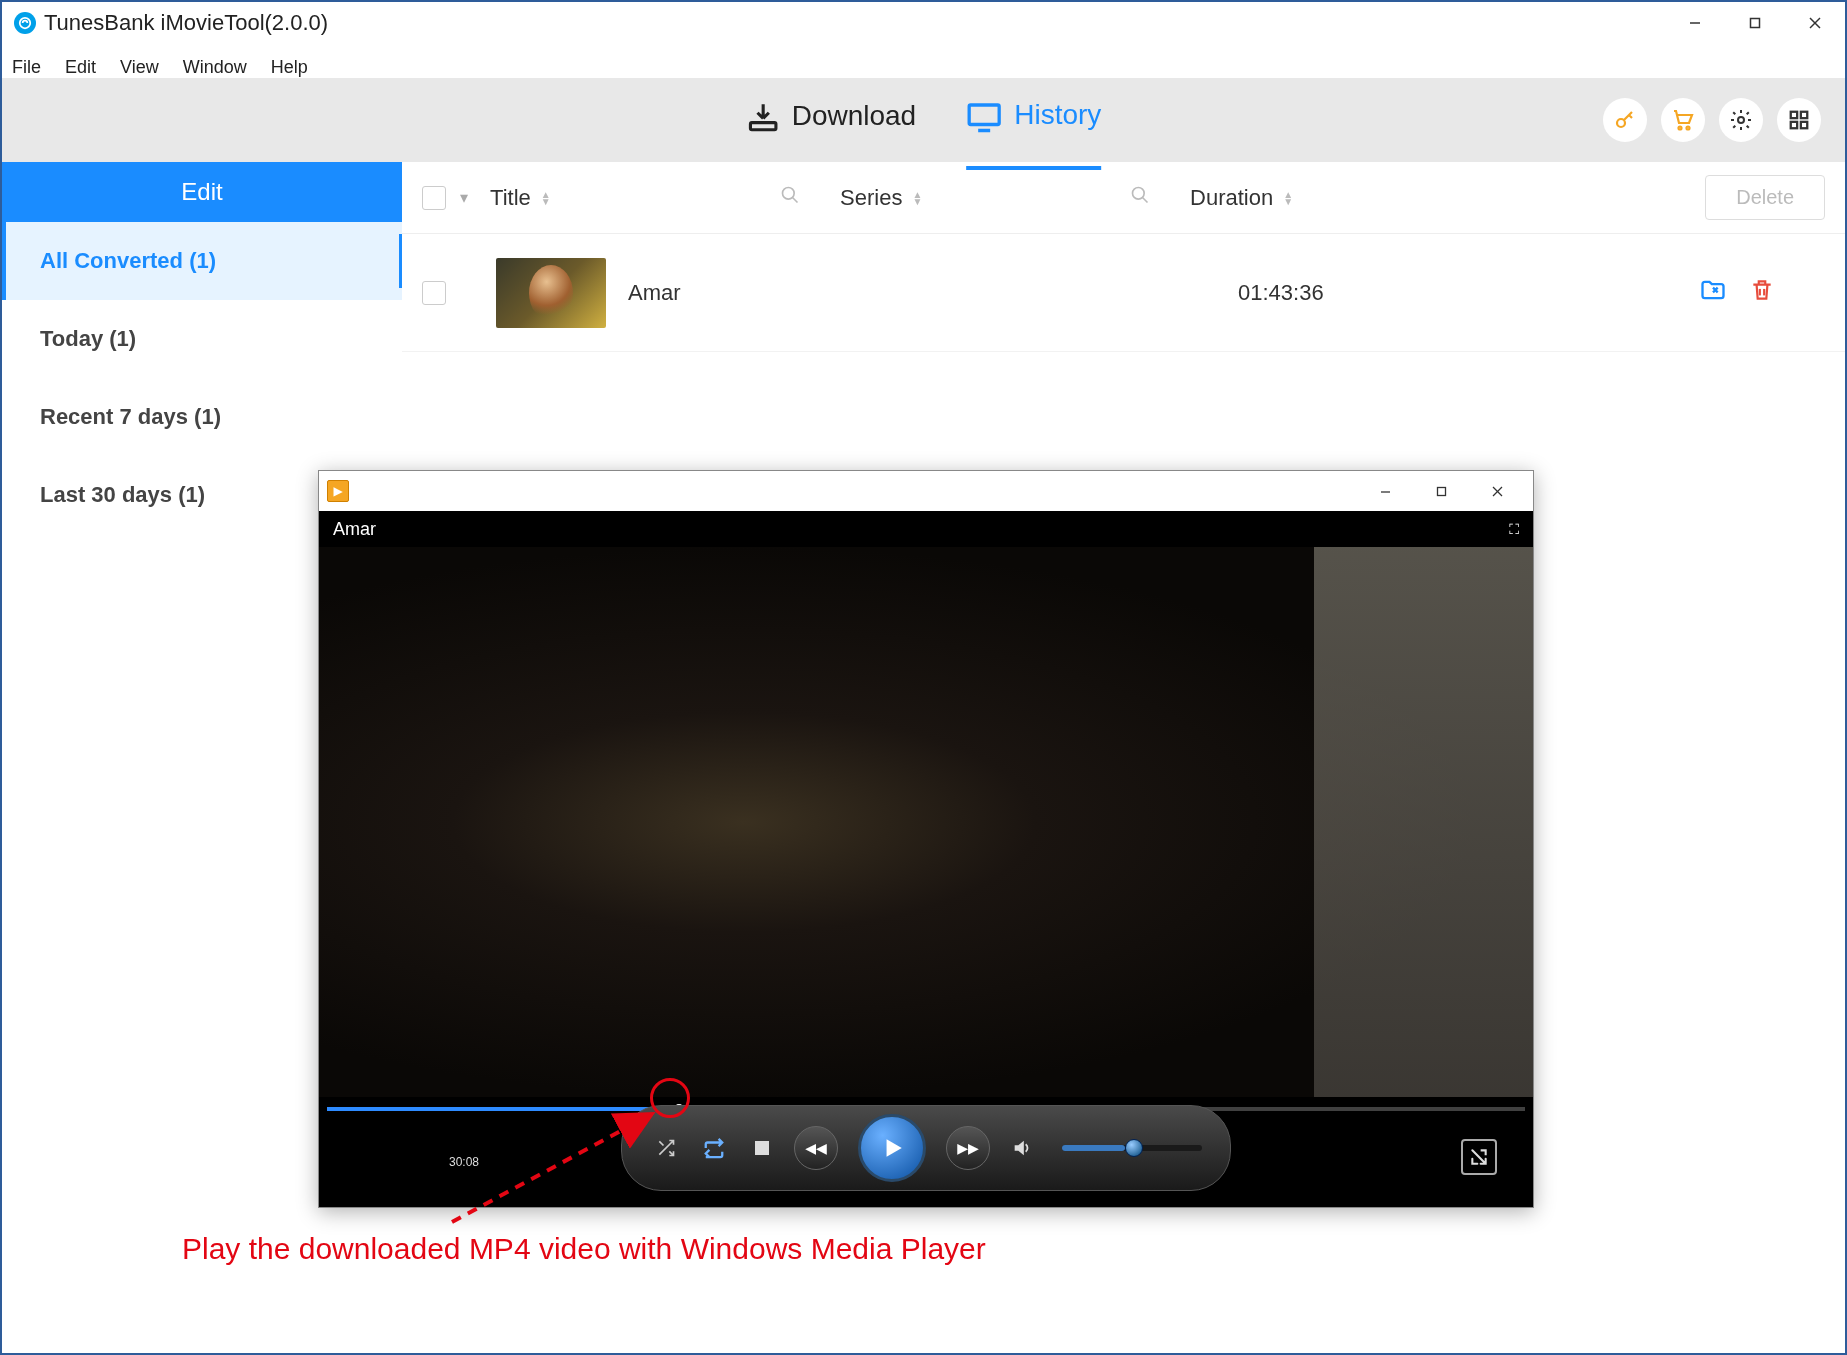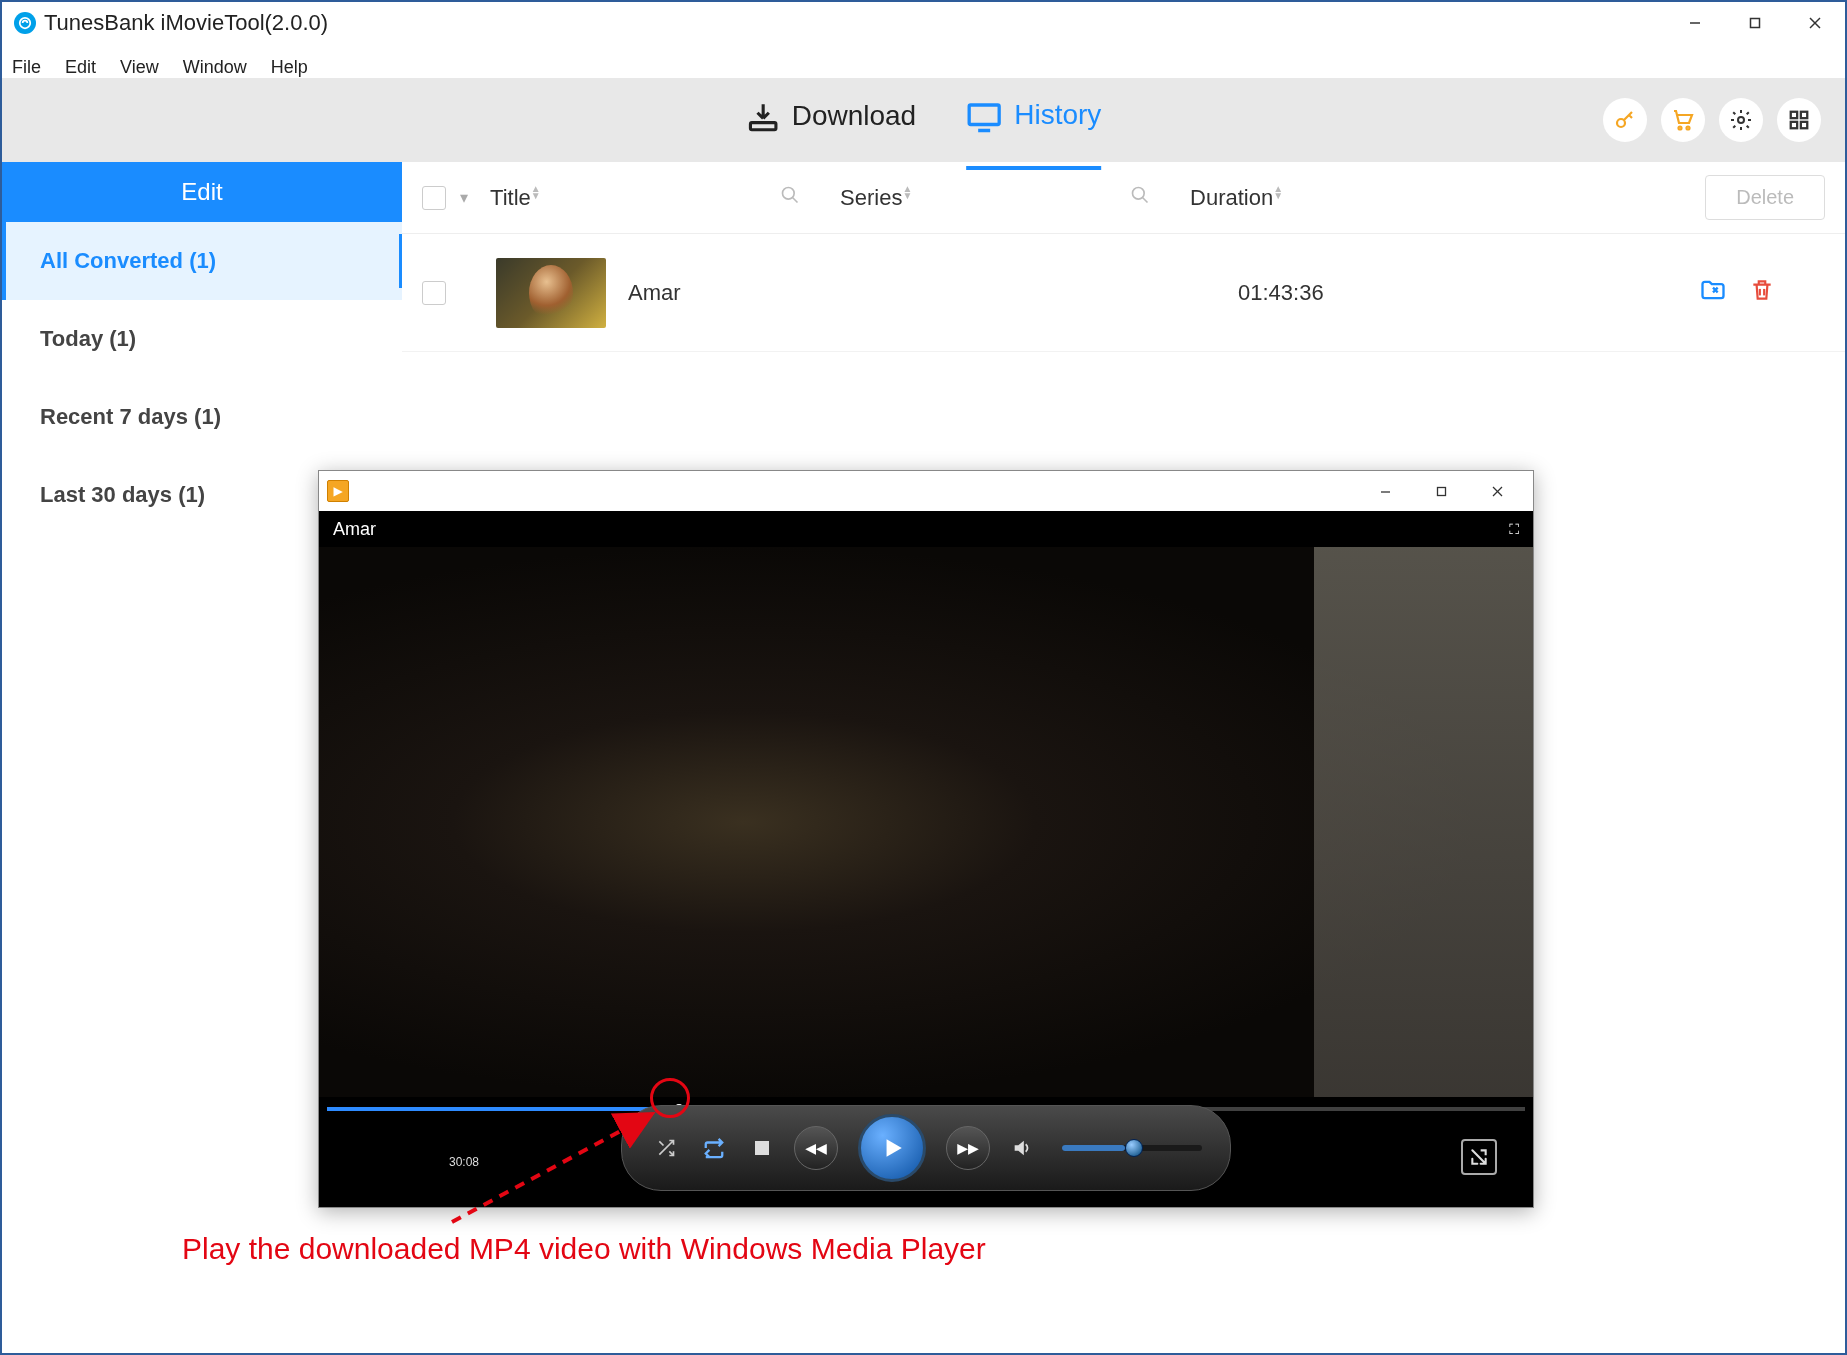--- a/index.html
+++ b/index.html
@@ -31,21 +31,21 @@
   .sidebar .date-header { height: 60px; background: #1a8cff; color: #fff; font-size: 24px; display: flex; align-items: center; justify-content: center; }
   .sidebar .side-item { height: 78px; display: flex; align-items: center; padding: 0 34px; font-size: 22px; color: #444; border-left: 4px solid transparent; font-weight: bold; }
   .sidebar .side-item.active { background: #e6f3ff; color: #1a8cff; border-left: 4px solid #1a8cff; position: relative; }
   .sidebar .side-item.active::after{ content:""; position:absolute; right:0; top:12px; bottom:12px; width:3px; background:#1a8cff;}
   .content { flex: 1; background: #fff; }
 
   
   .table-header { height: 72px; display: flex; align-items: center; padding: 0 20px; border-bottom: 1px solid #eee; color: #333; font-size: 22px; }
   .table-header .chk { width: 24px; height: 24px; border: 1.5px solid #ccc; border-radius: 3px; margin-right: 14px; }
   .table-header .chev { color: #aaa; margin-right: 22px; font-size:16px;}
-  .table-header .col { display: flex; }
+  .table-header .col { display: flex; align-items: center; gap: 10px; }
   .table-header .col-title { flex: 0 0 290px; }
   .table-header .col-series{ flex: 0 0 290px;}
   .table-header .col-duration{ flex: 0 0 240px;}
   .table-header .spacer { flex: 1; }
   .table-header .search-ic { color: #bbb; margin-right: 40px; font-size:20px;}
   .delete-btn { border: 1px solid #ddd; color: #bbb; padding: 10px 30px; border-radius: 4px; font-size: 20px; }
   .sort { color:#bbb; display:inline-flex; flex-direction:column; line-height:7px; font-size:10px;}
 
   
   .table-row { height: 118px; display: flex; align-items: center; padding: 0 20px; border-bottom: 1px solid #f2f2f2; font-size: 22px; color: #333;}

